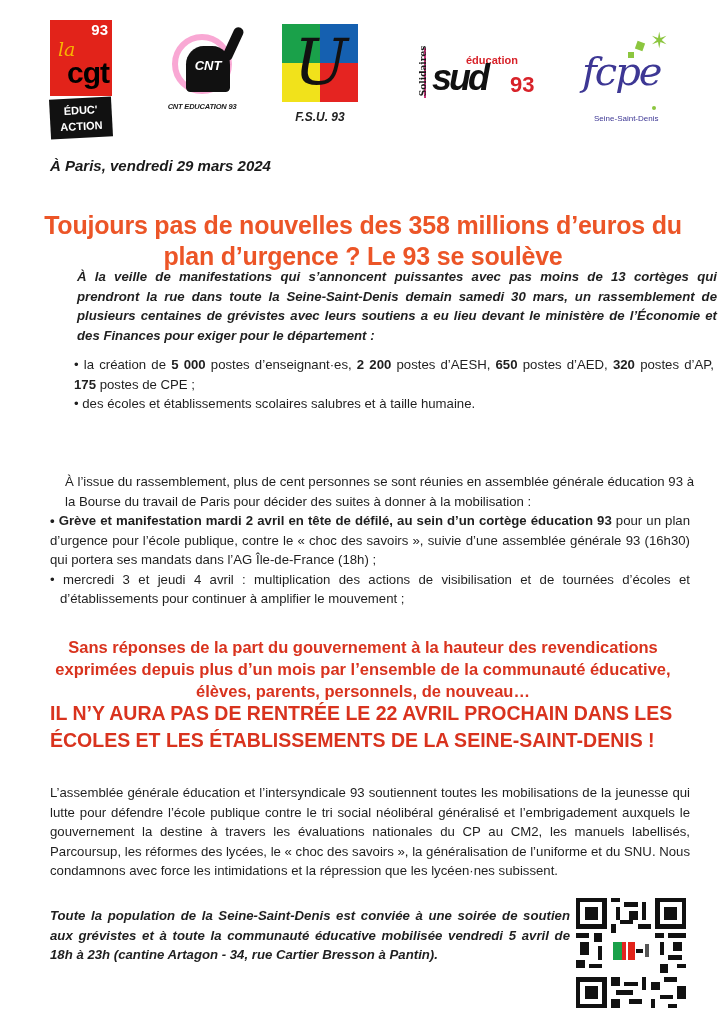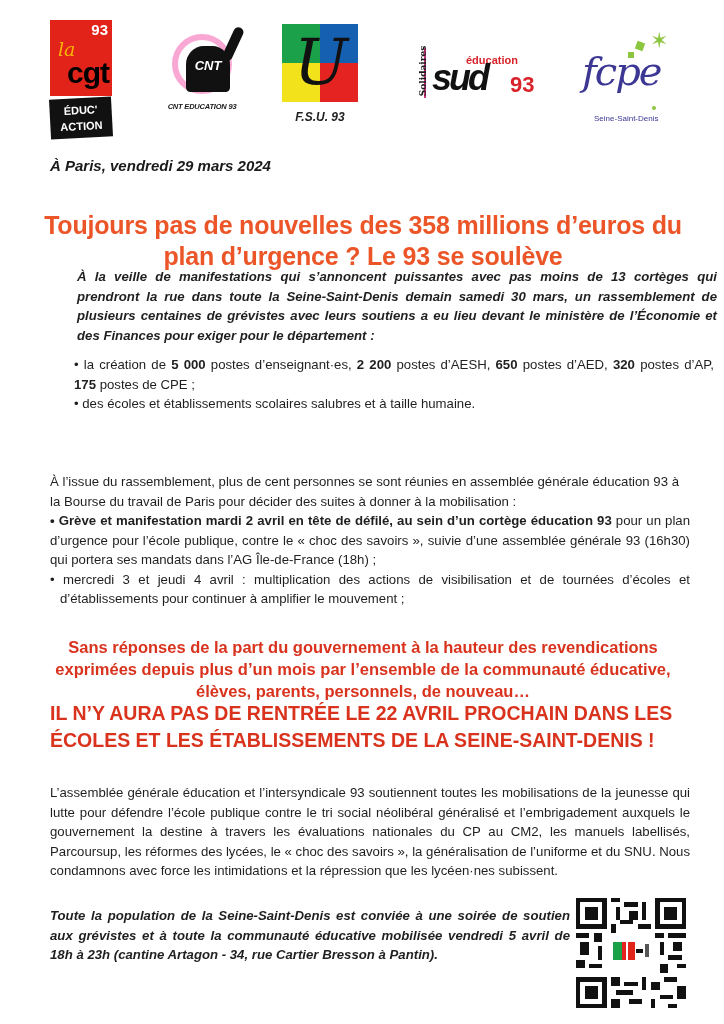--- a/index.html
+++ b/index.html
@@ -52,21 +52,21 @@
   .fcpe .sq2 { position: absolute; left: 48px; top: 24px; width: 6px; height: 6px; background: #8cc63f; }
   .fcpe .dot { position: absolute; left: 72px; top: 78px; width: 4px; height: 4px; background: #8cc63f; border-radius: 50%; }
   .fcpe .label { position: absolute; left: 14px; top: 86px; font-size: 8px; color: #3d3794; white-space: nowrap; }
 
   .date { position: absolute; left: 50px; top: 157px; font-style: italic; font-weight: bold; font-size: 15px; color: #1a1a1a; }
   .title { position: absolute; left: 40px; top: 190px; width: 646px; text-align: center; color: #ec5527; font-weight: bold; font-size: 25px; line-height: 31px; letter-spacing: -0.2px; margin-top: 20px; }
 
   .para { position: absolute; left: 50px; width: 640px; font-size: 13.2px; line-height: 19.6px; text-align: justify; color: #1f1f1f; }
   .intro { top: 267px; font-style: italic; font-weight: bold; margin-left: 27px; }
   .list1 { top: 355px; margin-left: 24px; }
-  .p2 { top: 472px; }
+  .p2 { top: 472px; margin-left: 15px; }
   .list2 { top: 511px; }
   .list2 .b { font-weight: bold; }
   .item { display: block; }
   .item.indent { padding-left: 10px; text-indent: -10px; }
 
   .red-center { position: absolute; left: 40px; top: 636px; width: 646px; text-align: center; color: #d9331e; font-weight: bold; font-size: 16.5px; line-height: 22px; }
   .red-caps { position: absolute; left: 50px; top: 700px; width: 640px; color: #d9331e; font-weight: bold; font-size: 19.5px; line-height: 27px; }
 
   .p3 { top: 783px; }
   .p4 { top: 906px; width: 520px; font-weight: bold; font-style: italic; }

